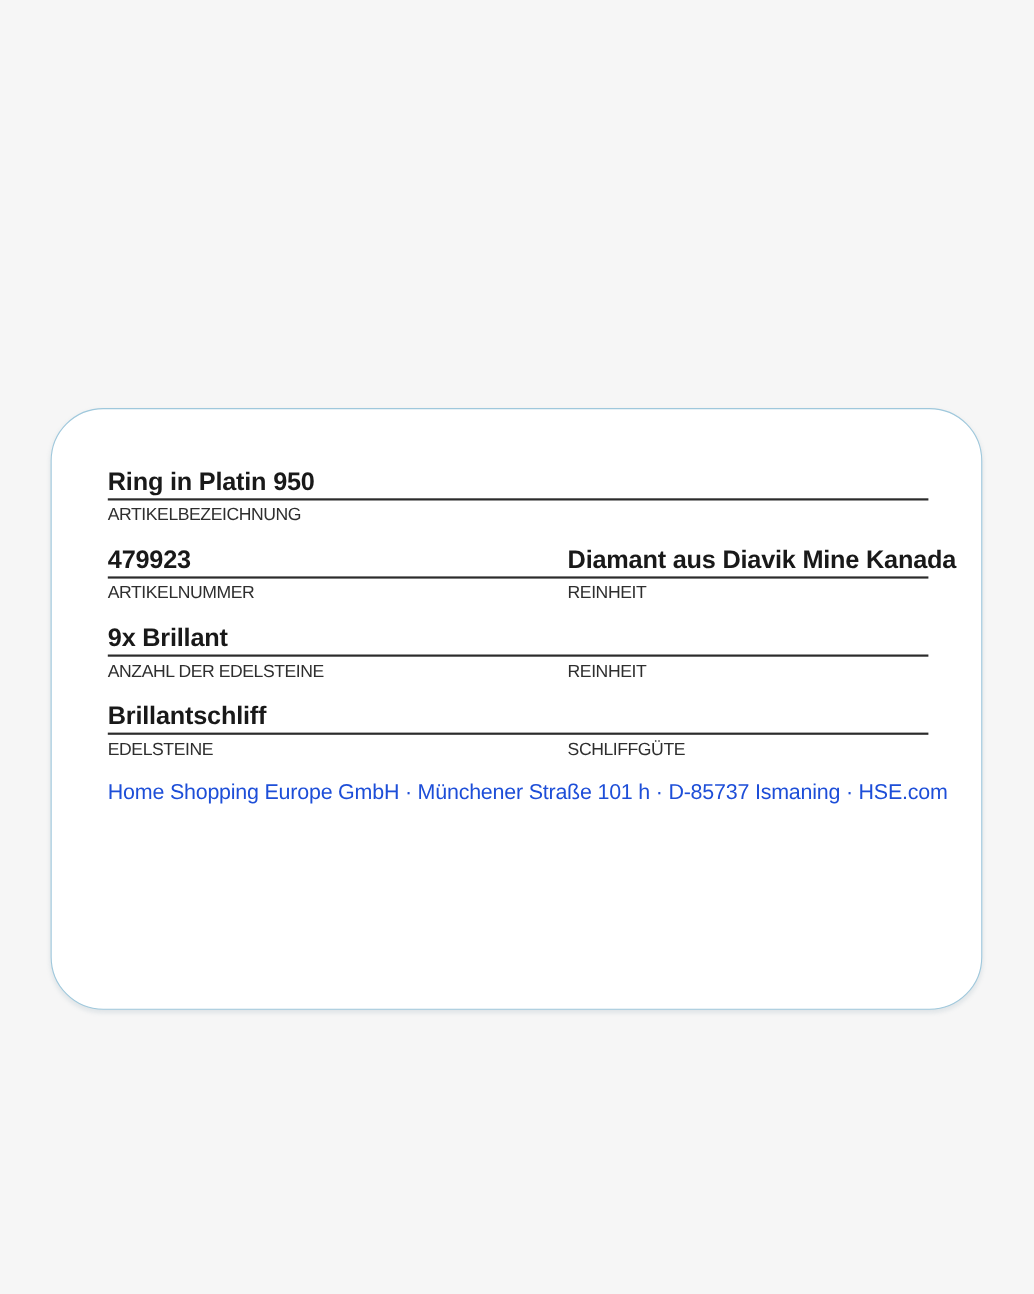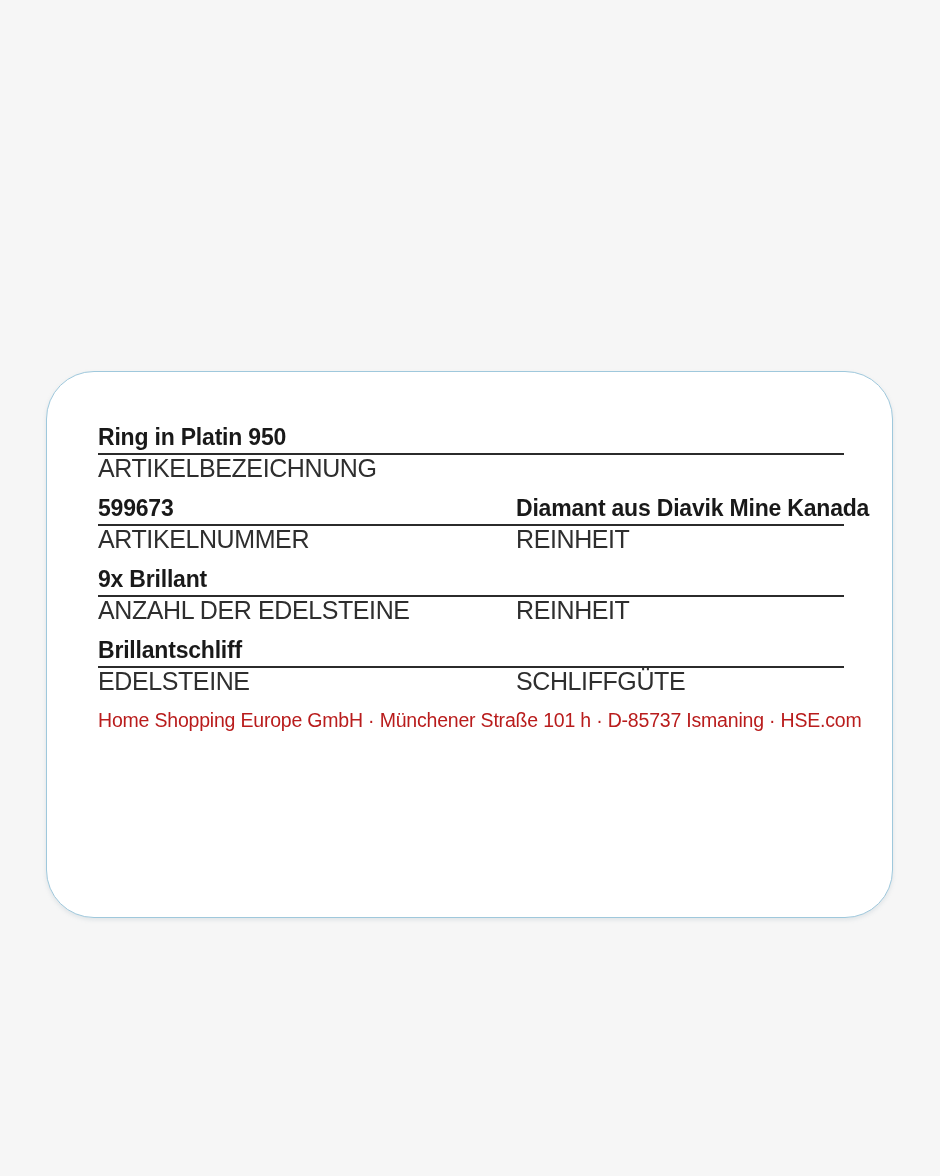--- a/index.html
+++ b/index.html
@@ -53,33 +53,33 @@
   .value {
     font-size: 23px;
     font-weight: 600;
     color: #191919;
     letter-spacing: -0.2px;
     line-height: 26px;
     white-space: nowrap;
   }
 
   .label {
-    font-size: 25px;
+    font-size: 16px;
     font-weight: 400;
     color: #2e2e2e;
     letter-spacing: -0.4px;
     line-height: 21px;
     white-space: nowrap;
   }
 
   .card-footer {
     margin-top: 10px;
     font-size: 19.5px;
     font-weight: 400;
-    color: #b91c1c;
+    color: #1d4ed8;
     letter-spacing: -0.2px;
     line-height: 24px;
     white-space: nowrap;
   }
 </style>
 </head>
 <body>
 
 <div class="page">
   <div class="spec-card">
@@ -91,21 +91,21 @@
           <div class="cell-r value"></div>
         </div>
         <div class="labs">
           <div class="cell-l label">ARTIKELBEZEICHNUNG</div>
           <div class="cell-r label"></div>
         </div>
       </div>
 
       <div class="spec-row">
         <div class="vals">
-          <div class="cell-l value">599673</div>
+          <div class="cell-l value">479923</div>
           <div class="cell-r value">Diamant aus Diavik Mine Kanada</div>
         </div>
         <div class="labs">
           <div class="cell-l label">ARTIKELNUMMER</div>
           <div class="cell-r label">REINHEIT</div>
         </div>
       </div>
 
       <div class="spec-row">
         <div class="vals">

